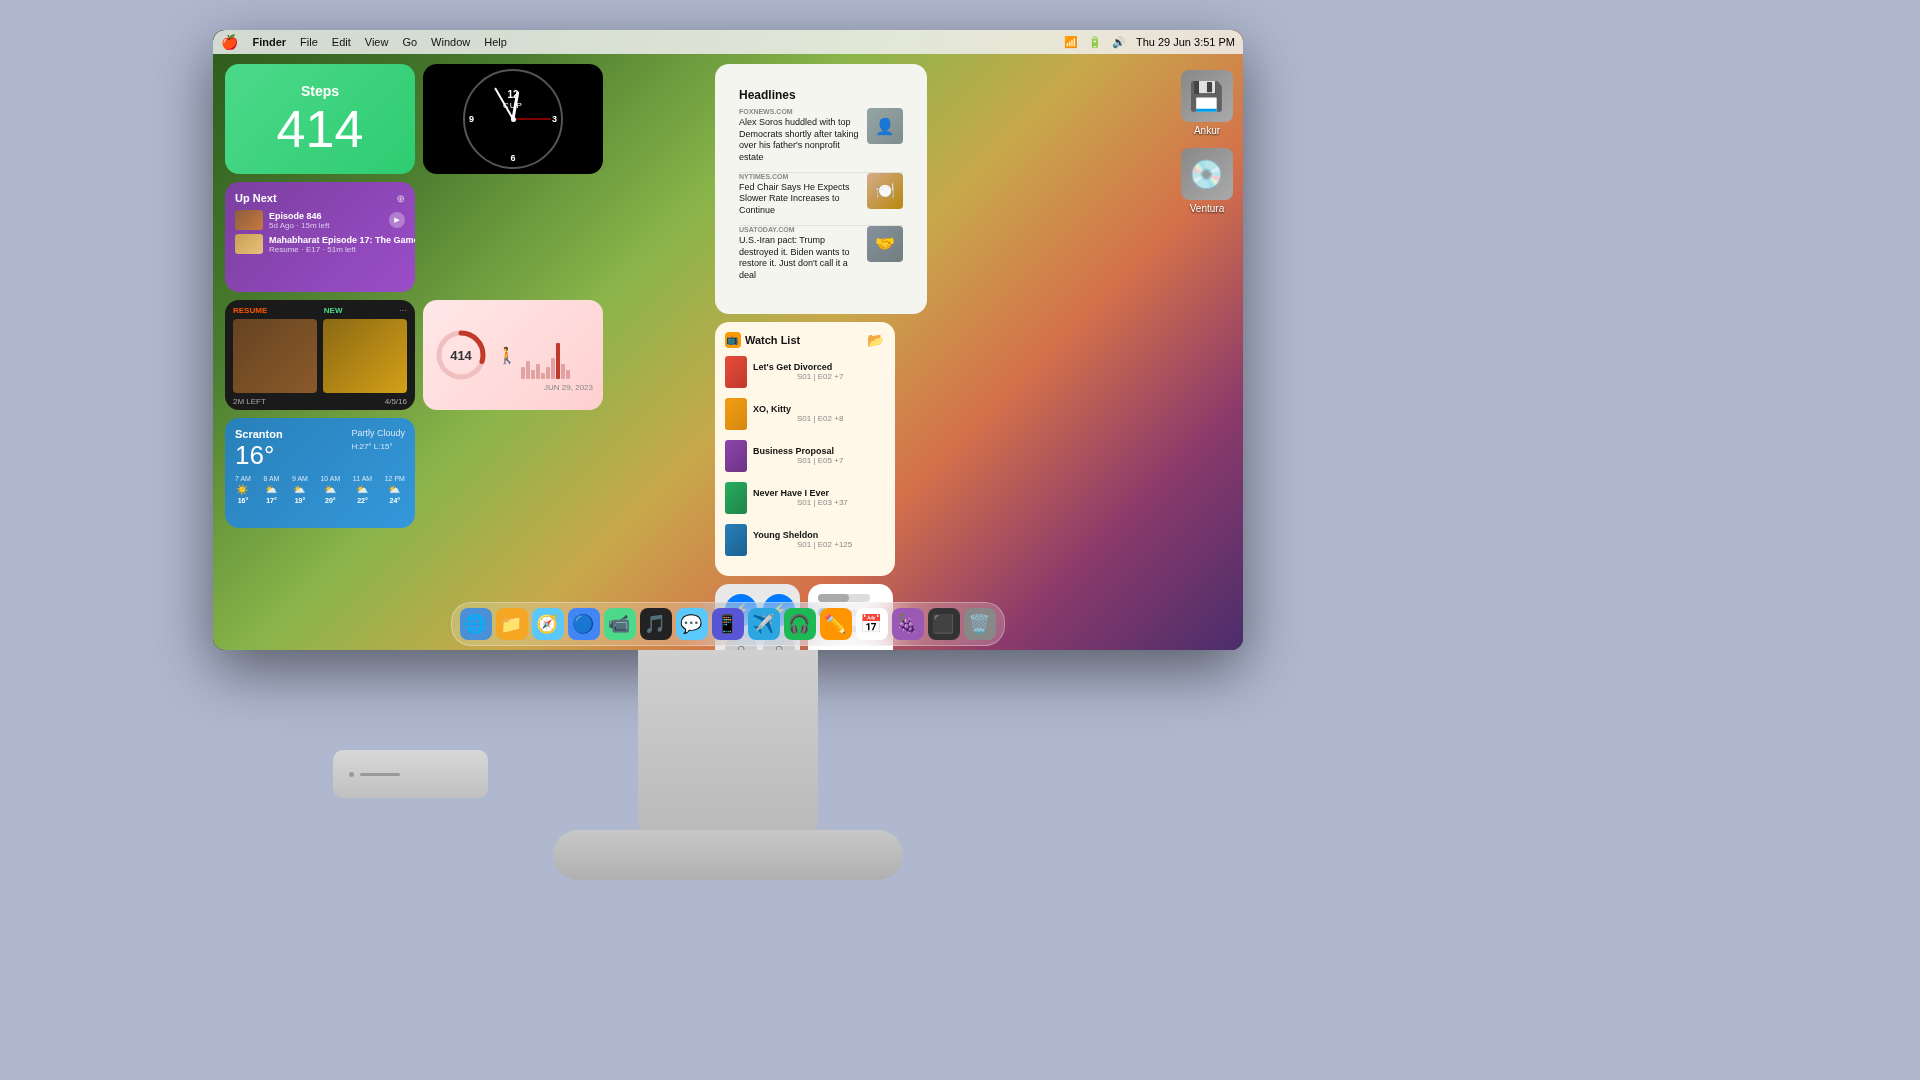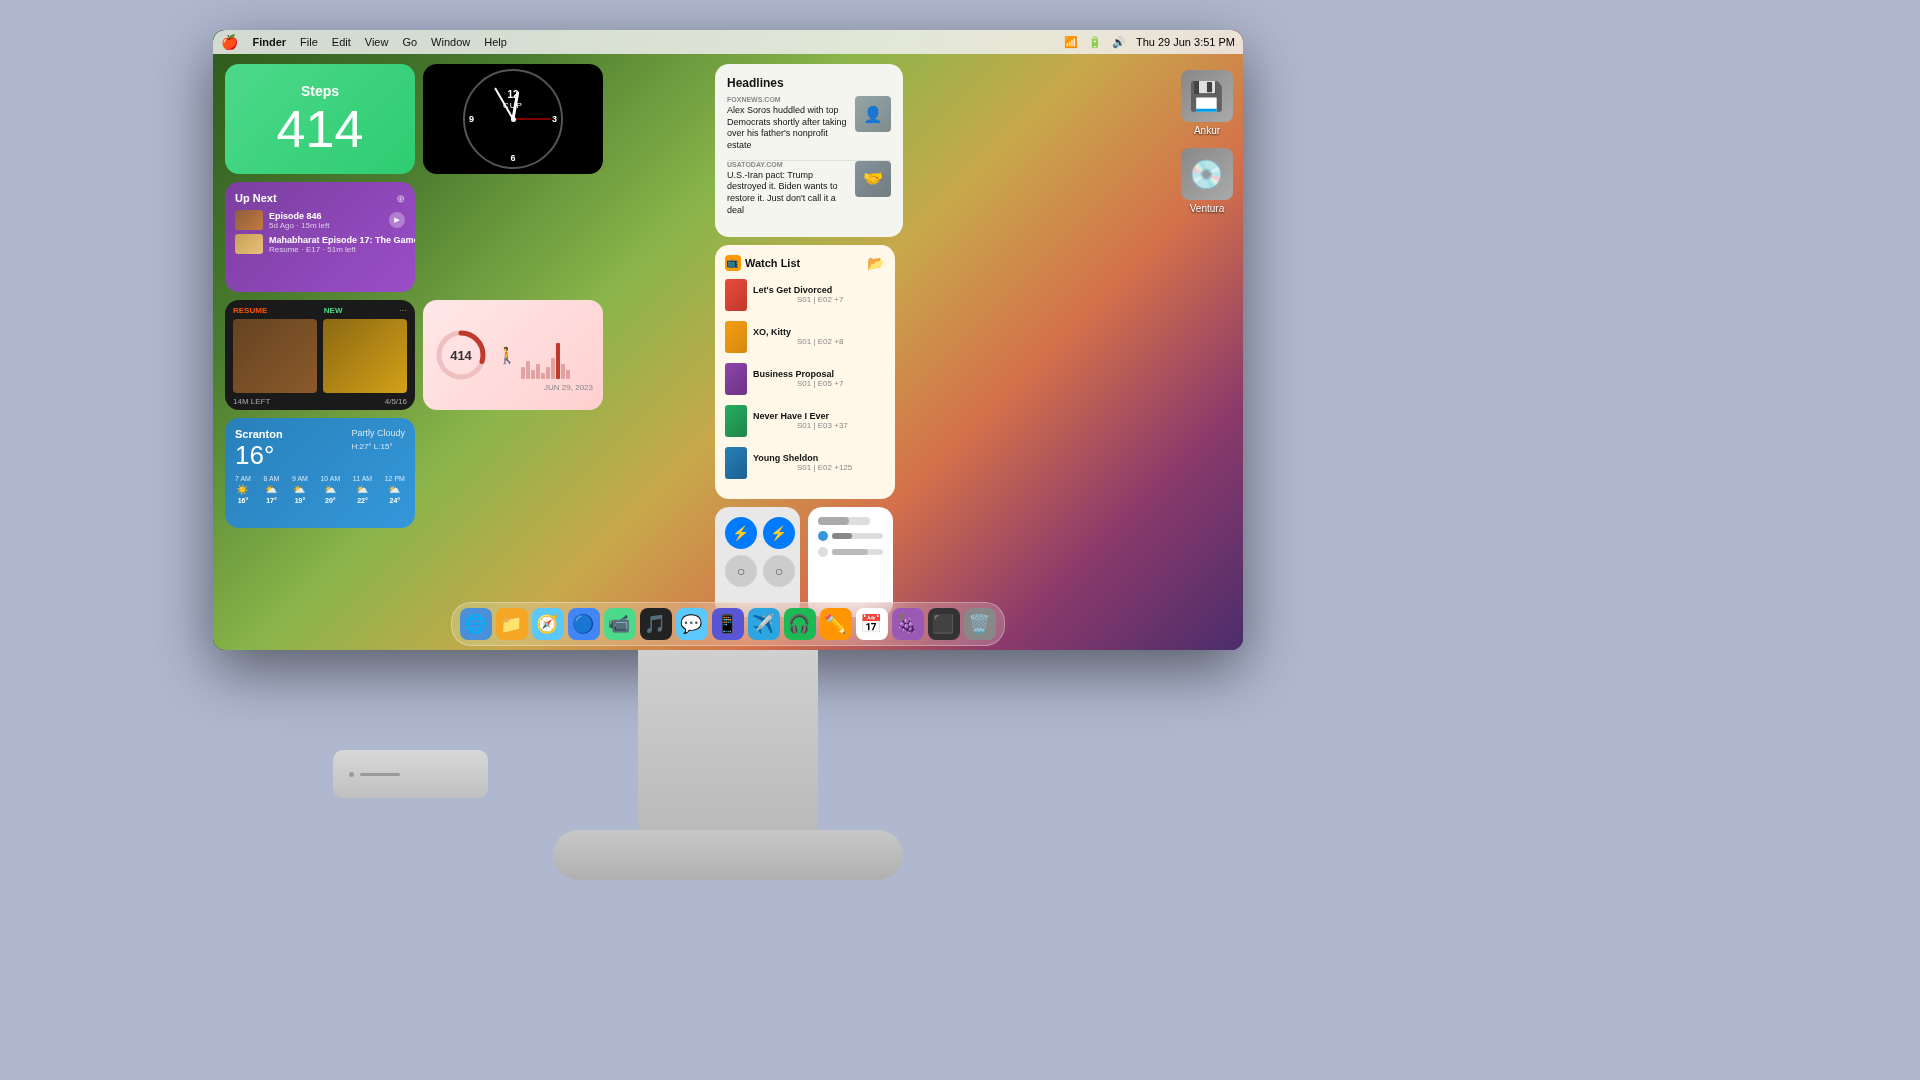--- a/index.html
+++ b/index.html
@@ -455,22 +455,22 @@
     }
     .market-change {
       font-size: 8px;
       color: rgba(255,255,255,0.6);
     }
 
     
     .widget-headlines {
       background: #f5f5f0;
       border-radius: 14px;
-      padding: 12px;
-      width: 188px;
+      padding: 24px;
+      width: 212px;
       margin-bottom: 8px;
     }
     .headlines-title {
       font-size: 12px;
       font-weight: 700;
       color: #111;
       margin-bottom: 6px;
     }
     .headline-item {
       display: flex;
@@ -751,21 +751,21 @@
         <div class="widget-video-header">
           <span class="widget-video-tag">RESUME</span>
           <span class="widget-video-tag2">NEW</span>
           <span style="font-size:8px;color:rgba(255,255,255,0.5);">⋯</span>
         </div>
         <div class="widget-video-thumbs">
           <div class="video-thumb" style="background:linear-gradient(135deg,#654321,#8b5a2b);"></div>
           <div class="video-thumb" style="background:linear-gradient(135deg,#8b6914,#d4a017);"></div>
         </div>
         <div class="widget-video-footer">
-          <span>14M LEFT</span>
+          <span>2M LEFT</span>
           <span>4/5/16</span>
         </div>
       </div>
 
       <div class="widget-steps-ring">
         <div class="steps-ring-left">
           <div class="ring-container">
             <svg width="56" height="56" class="ring-svg">
               <circle cx="28" cy="28" r="22" fill="none" stroke="#f0c0c0" stroke-width="5"></circle>
               <circle cx="28" cy="28" r="22" fill="none" stroke="#c0392b" stroke-width="5" stroke-dasharray="138" stroke-dashoffset="97" stroke-linecap="round"></circle>
@@ -847,20 +847,27 @@
         <div class="headlines-title">Headlines</div>
 
         <div class="headline-item">
           <div style="flex:1;">
             <div class="headline-source">FOXNEWS.COM</div>
             <div class="headline-text">Alex Soros huddled with top Democrats shortly after taking over his father's nonprofit estate</div>
           </div>
           <div class="headline-thumb headline-thumb-1">👤</div>
         </div>
 
+        <div class="headline-item">
+          <div style="flex:1;">
+            <div class="headline-source">NYTIMES.COM</div>
+            <div class="headline-text">Fed Chair Says He Expects Slower Rate Increases to Continue</div>
+          </div>
+          <div class="headline-thumb headline-thumb-2">🍽️</div>
+        </div>
 
         <div class="headline-item">
           <div style="flex:1;">
             <div class="headline-source">USATODAY.COM</div>
             <div class="headline-text">U.S.-Iran pact: Trump destroyed it. Biden wants to restore it. Just don't call it a deal</div>
           </div>
           <div class="headline-thumb headline-thumb-3">🤝</div>
         </div>
       </div>
 

